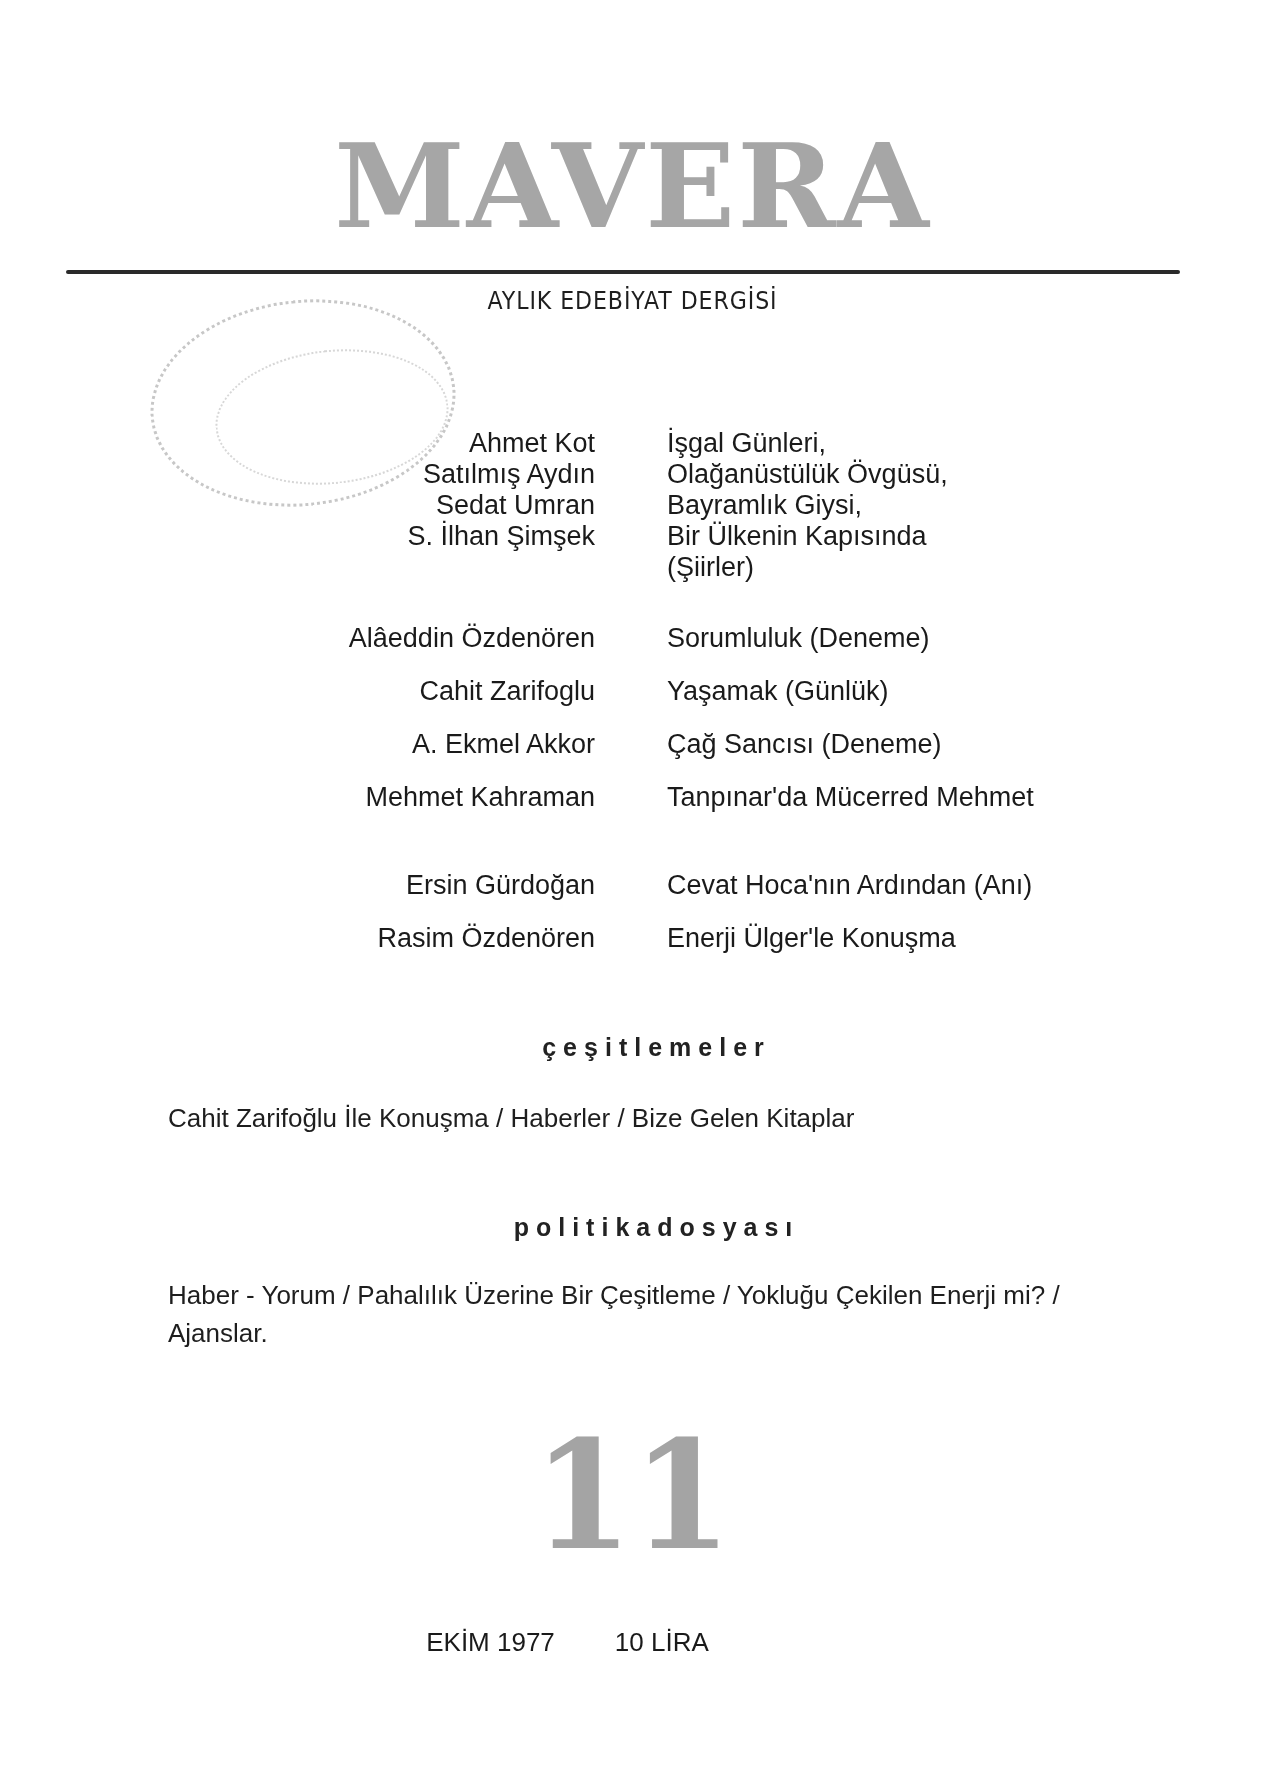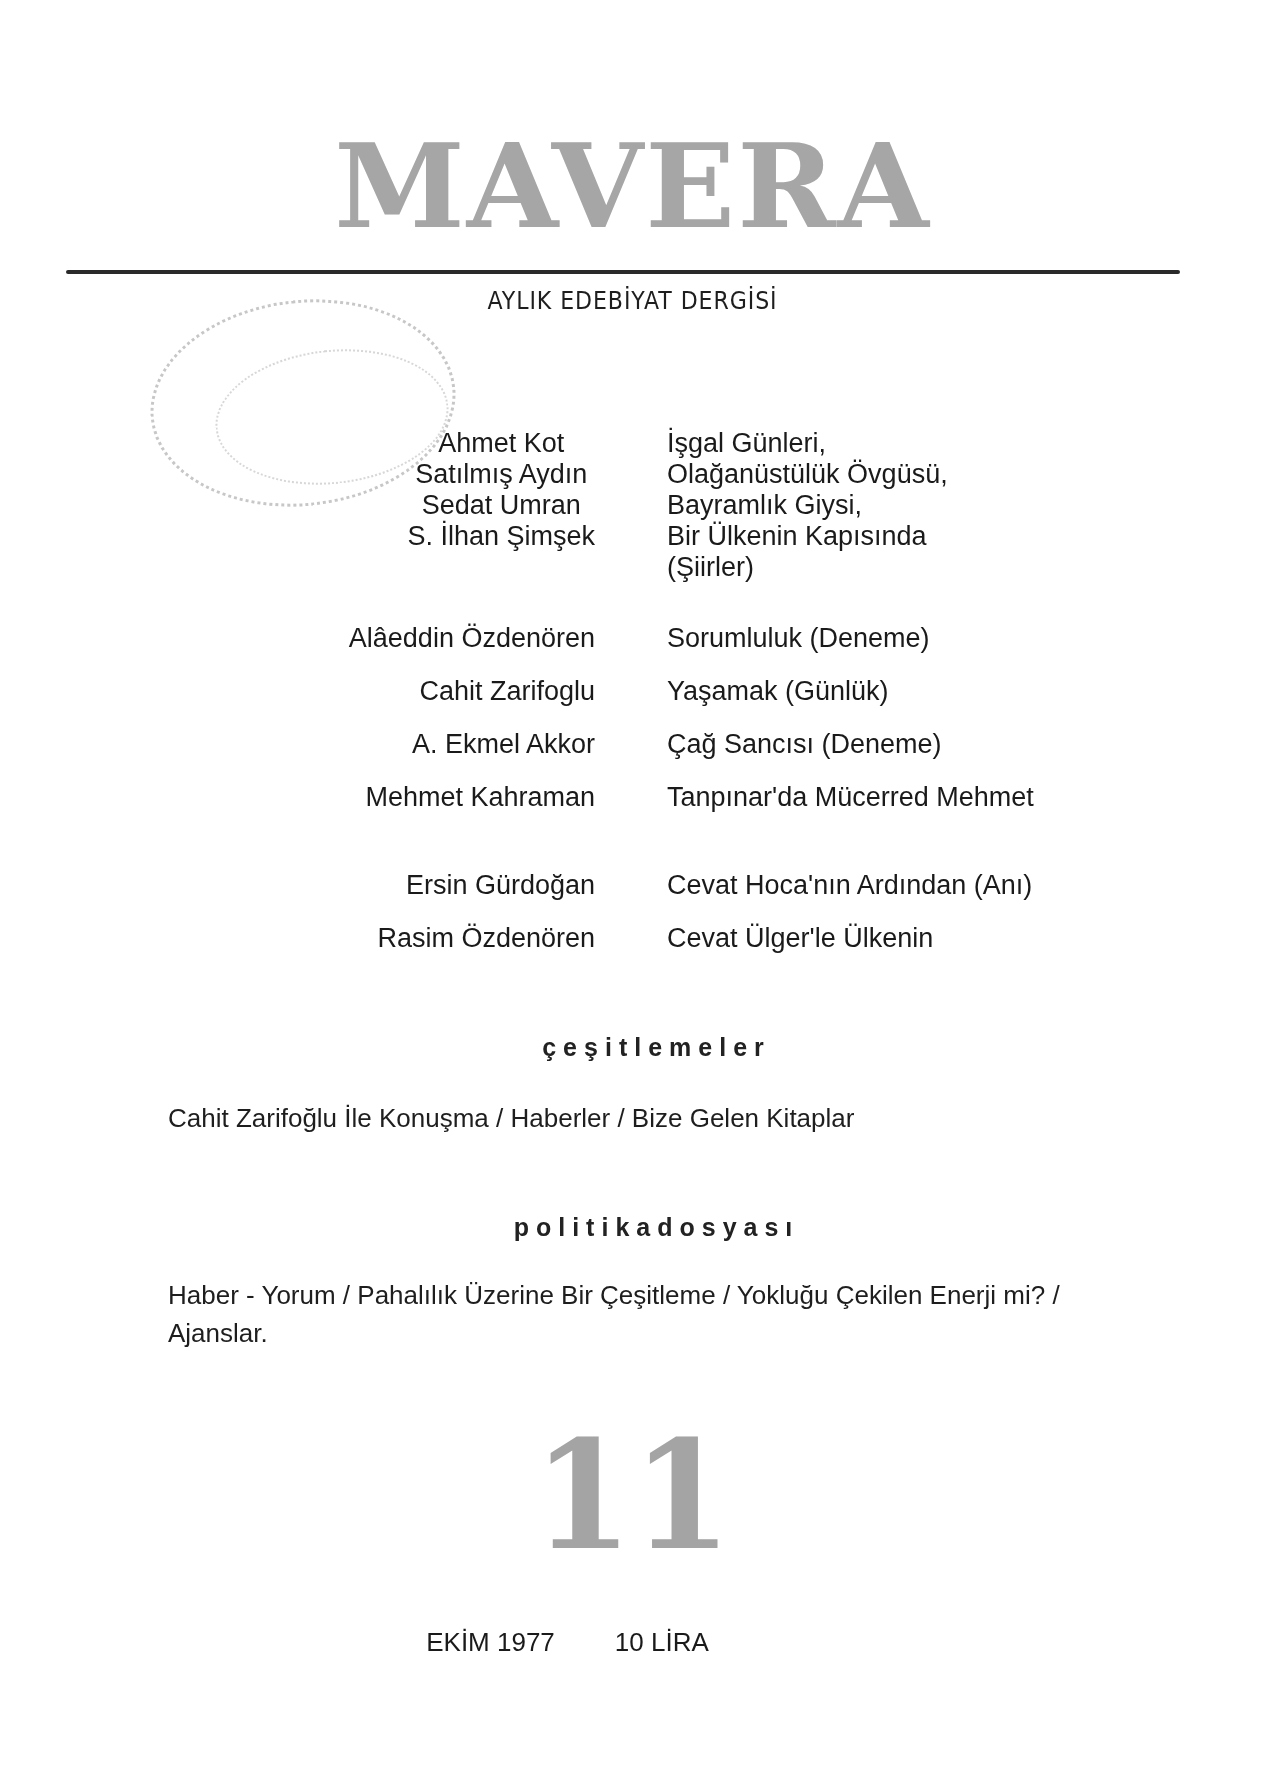--- a/index.html
+++ b/index.html
@@ -47,21 +47,21 @@
       position: absolute; left: 215px; top: 350px; width: 230px; height: 130px;
       border: 2px dotted #b0b0b0;
       border-radius: 50%;
       opacity: 0.5;
       transform: rotate(-6deg);
     }
     .toc { position: absolute; left: 0; top: 0; width: 1265px; }
     .toc-row { position: absolute; left: 0; width: 1265px; }
     .toc-author {
       position: absolute; right: 670px;
-      text-align: center; white-space: nowrap;
+      text-align: right; white-space: nowrap;
       font-size: 27px; line-height: 31px;
     }
     .toc-title {
       position: absolute; left: 667px;
       white-space: nowrap;
       font-size: 27px; line-height: 31px;
     }
     .section-head {
       position: absolute; left: 0; width: 1265px; text-align: center;
       font-weight: bold; font-size: 25px; letter-spacing: 7px;
@@ -137,21 +137,21 @@
     </div>
   </div>
 
   <div class="toc-row" style="top:870px;">
     <div class="toc-author">Ersin Gürdoğan</div>
     <div class="toc-title">Cevat Hoca'nın Ardından (Anı)</div>
   </div>
 
   <div class="toc-row" style="top:923px;">
     <div class="toc-author">Rasim Özdenören</div>
-    <div class="toc-title">Cevat Ülger'le Ülkenin</div>
+    <div class="toc-title">Enerji Ülger'le Konuşma</div>
   </div>
 </div>
 
 <div class="section-head" style="top:1033px;">çeşitlemeler</div>
 <div class="section-body" style="top:1099px;">Cahit Zarifoğlu İle Konuşma / Haberler / Bize Gelen Kitaplar</div>
 
 <div class="section-head" style="top:1213px;">politikadosyası</div>
 <div class="section-body" style="top:1276px;">Haber - Yorum / Pahalılık Üzerine Bir Çeşitleme / Yokluğu Çekilen Enerji mi? / Ajanslar.</div>
 
 <div class="issue-no">11</div>

